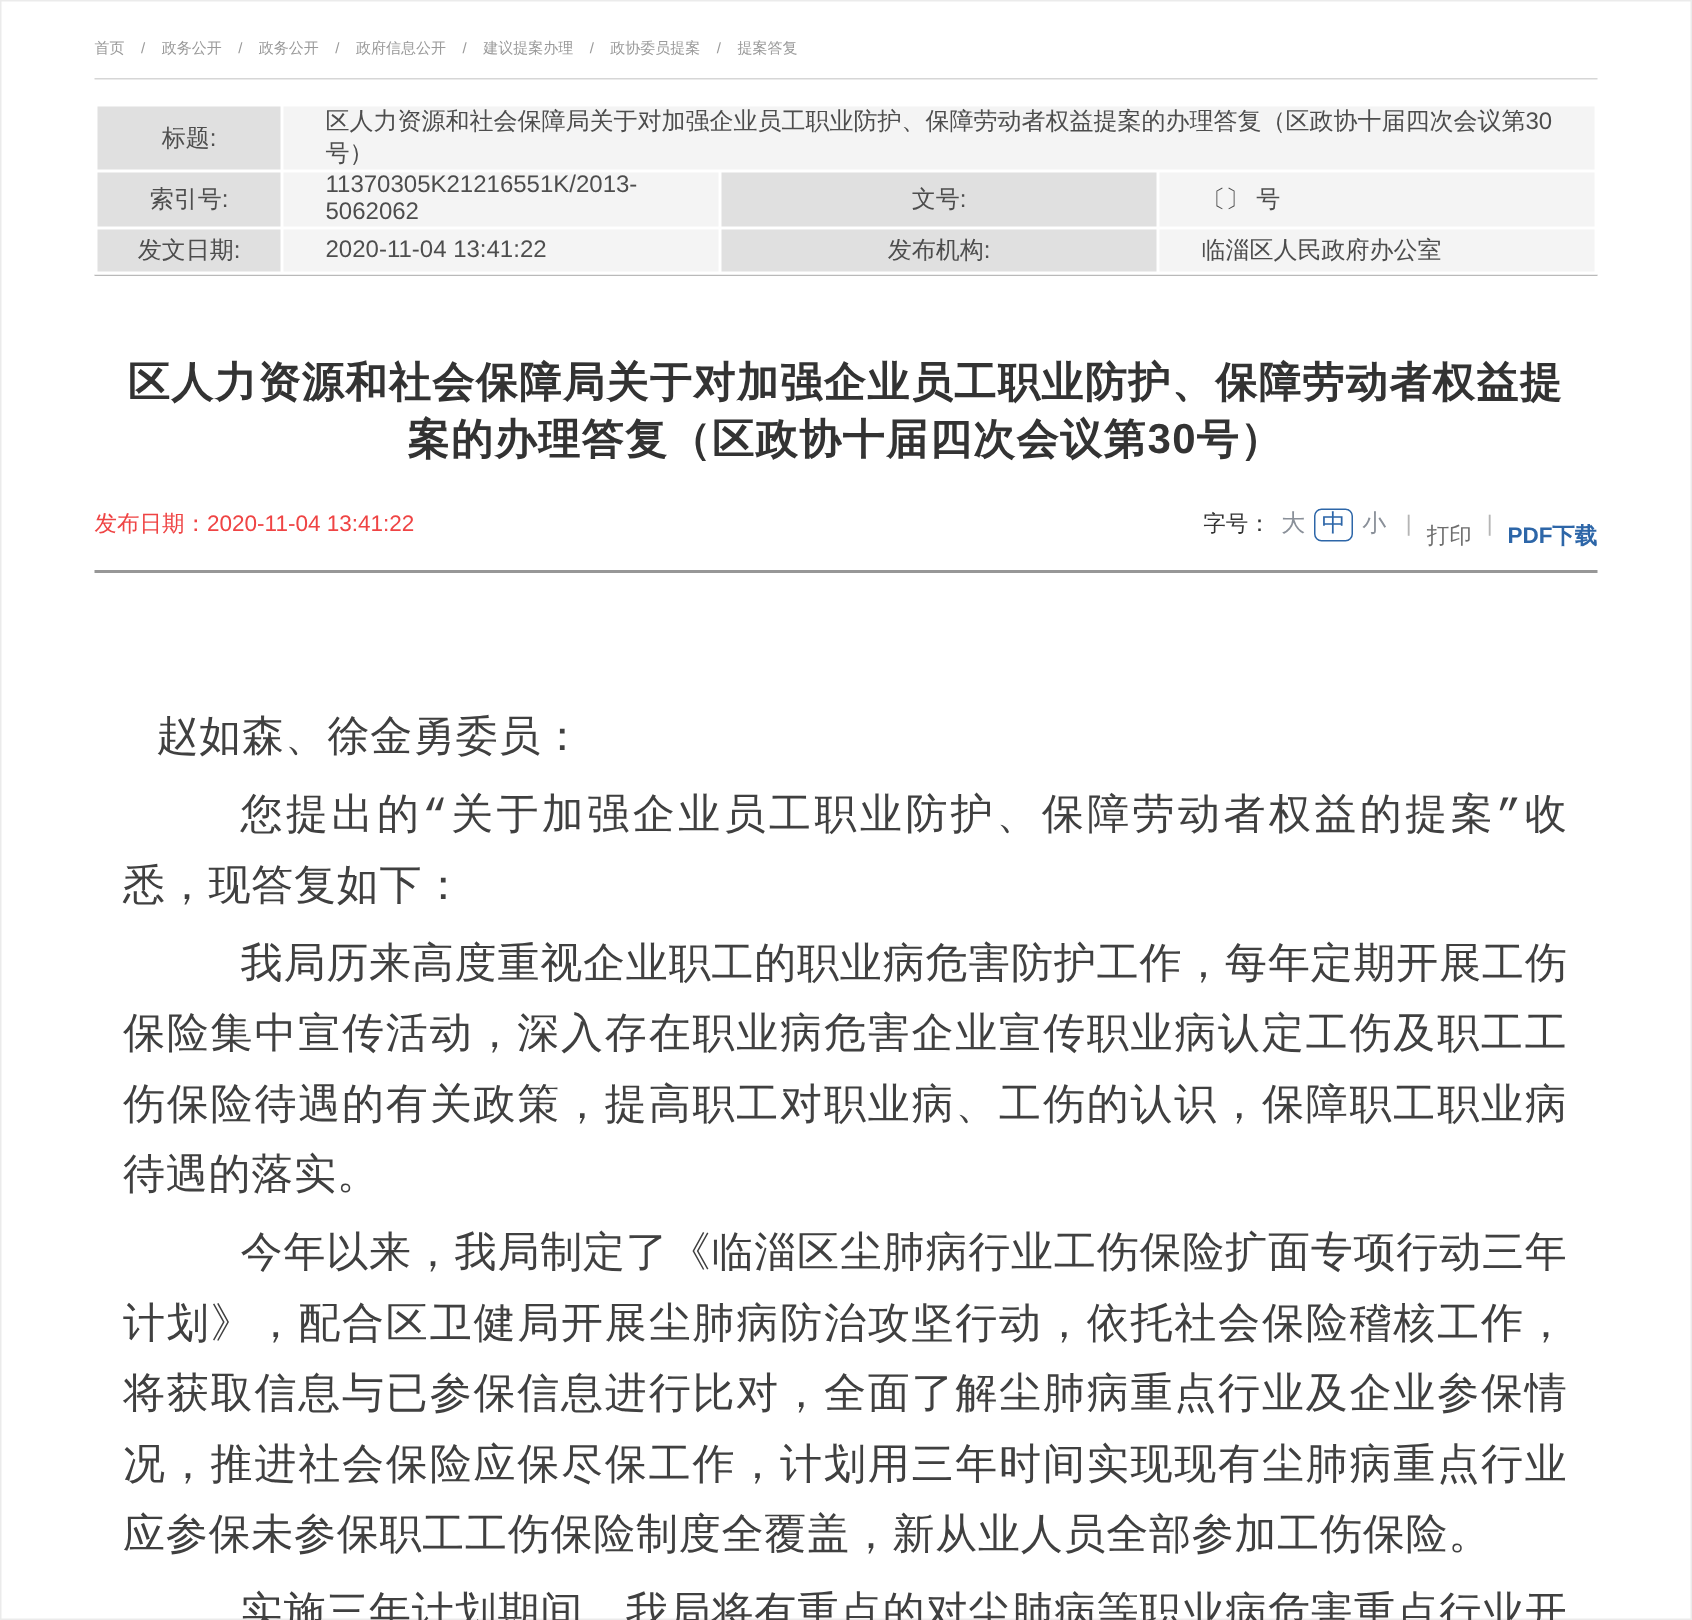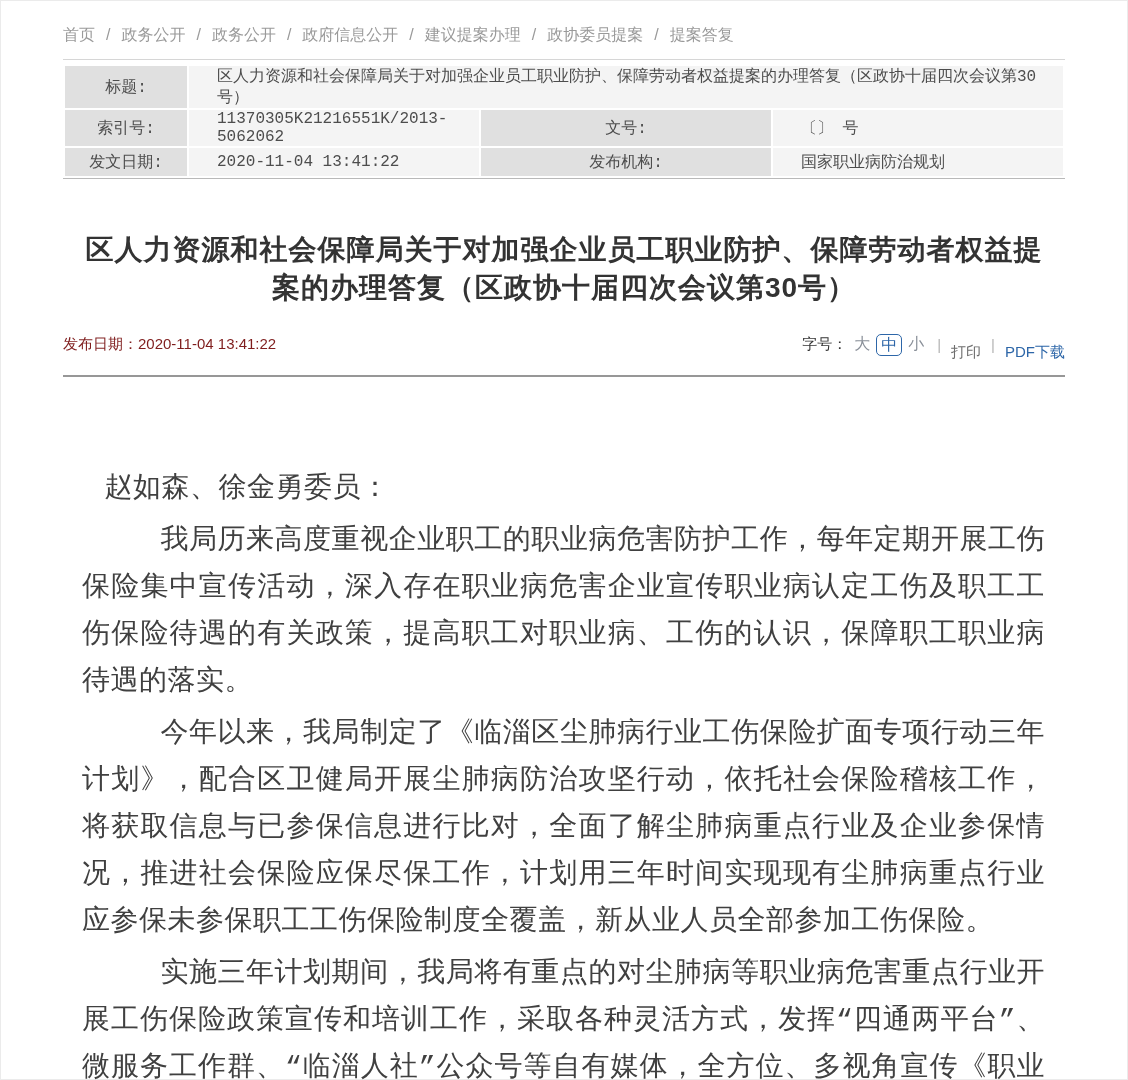--- a/index.html
+++ b/index.html
@@ -14,27 +14,27 @@
     width: 1128px; height: 1080px;
     border: 1px solid #ebebeb;
     background: #fff;
   }
   .content { width: 1002px; margin: 0 auto; }
 
   
   .crumb-bar {
     padding: 24px 0 13px 0;
     border-bottom: 1px solid #d6d6d6;
-    font-size: 16px; color: #9a9a9a;
+    font-size: 10px; color: #9a9a9a;
   }
   .crumb-bar a { color: #9a9a9a; text-decoration: none; cursor: pointer; }
   .crumb-bar .sep { margin: 0 11px; color: #9a9a9a; }
 
   
-  .info-table-wrap { margin-top: 4px; border-bottom: 1px solid #b9b9b9; font-family: Liberation Mono, monospace; }
+  .info-table-wrap { margin-top: 16px; border-bottom: 1px solid #b9b9b9; }
   table.info {
     width: 100%;
     border-collapse: separate;
     border-spacing: 2px;
     background: #fff;
     table-layout: fixed;
   }
   table.info td { height: 28px; font-size: 16px; color: #4d4d4d; }
   td.lbl {
     background: #e0e0e0; text-align: center;
@@ -51,34 +51,34 @@
     font-size: 28px; font-weight: bold; color: #333;
     text-align: center; line-height: 38px; letter-spacing: 1px;
     padding: 0 10px;
   }
   .meta-row {
     margin-top: 20px; padding-bottom: 13px;
     border-bottom: 2px solid #979797;
     display: flex; justify-content: space-between; align-items: center;
     font-size: 15px;
   }
-  .pub-date { color: #7f1d1d; }
+  .pub-date { color: #ef4444; }
   .tools { display: flex; align-items: center; color: #707070; }
   .tools .fs-label { color: #333; font-weight: normal; margin-right: 4px; }
   .fs-opt {
     color: #8a9099; cursor: pointer; text-decoration: none;
     margin: 0 3px; font-size: 16px;
   }
   .fs-opt.active {
     color: #2d66a8; border: 1px solid #2d66a8; border-radius: 5px;
     padding: 0 4px; line-height: 20px;
   }
   .tools .bar { color: #b5b5b5; margin: 0 10px; }
   .tool-link { color: #6e6e6e; text-decoration: none; cursor: pointer; margin-top: 16px; }
-  .tool-link.blue { color: #2d66a8; }
+  .tool-link.blue { color: #2d66a8; font-weight: bold; }
 
   
   .article-body {
     padding: 88px 20px 0 19px;
     font-family: Liberation Mono, monospace;
     font-size: 28px; color: #404040;
     line-height: 47px; letter-spacing: 0.5px;
     text-align: justify;
   }
   .article-body p { margin-bottom: 5px; }
@@ -105,21 +105,21 @@
         <tr>
           <td class="lbl first">索引号:</td>
           <td class="val val-wide">11370305K21216551K/2013-5062062</td>
           <td class="lbl">文号:</td>
           <td class="val val-right">〔〕 号</td>
         </tr>
         <tr>
           <td class="lbl first">发文日期:</td>
           <td class="val val-wide">2020-11-04 13:41:22</td>
           <td class="lbl">发布机构:</td>
-          <td class="val val-right">国家职业病防治规划</td>
+          <td class="val val-right">临淄区人民政府办公室</td>
         </tr>
       </tbody>
         </table>
     </div>
 
     <div class="article-head">
       <div class="article-title">区人力资源和社会保障局关于对加强企业员工职业防护、保障劳动者权益提案的办理答复（区政协十届四次会议第30号）</div>
       <div class="meta-row">
         <div class="pub-date">
           <span>发布日期：</span><span>2020-11-04 13:41:22</span>
@@ -132,19 +132,20 @@
           <span class="bar">|</span>
           <a class="tool-link">打印</a>
           <span class="bar">|</span>
           <a class="tool-link blue">PDF下载</a>
         </div>
       </div>
     </div>
 
     <div class="article-body">
       <p class="salutation">赵如森、徐金勇委员：</p>
+      <p class="indent">您提出的“关于加强企业员工职业防护、保障劳动者权益的提案”收悉，现答复如下：</p>
       <p class="indent">我局历来高度重视企业职工的职业病危害防护工作，每年定期开展工伤保险集中宣传活动，深入存在职业病危害企业宣传职业病认定工伤及职工工伤保险待遇的有关政策，提高职工对职业病、工伤的认识，保障职工职业病待遇的落实。</p>
       <p class="indent">今年以来，我局制定了《临淄区尘肺病行业工伤保险扩面专项行动三年计划》，配合区卫健局开展尘肺病防治攻坚行动，依托社会保险稽核工作，将获取信息与已参保信息进行比对，全面了解尘肺病重点行业及企业参保情况，推进社会保险应保尽保工作，计划用三年时间实现现有尘肺病重点行业应参保未参保职工工伤保险制度全覆盖，新从业人员全部参加工伤保险。</p>
       <p class="indent">实施三年计划期间，我局将有重点的对尘肺病等职业病危害重点行业开展工伤保险政策宣传和培训工作，采取各种灵活方式，发挥“四通两平台”、微服务工作群、“临淄人社”公众号等自有媒体，全方位、多视角宣传《职业病防治法》《国家职业病防治规划（2016-2020年）》《社会保险</p>
     </div>
 
   </div>
 </div>
 
 </body></html>

